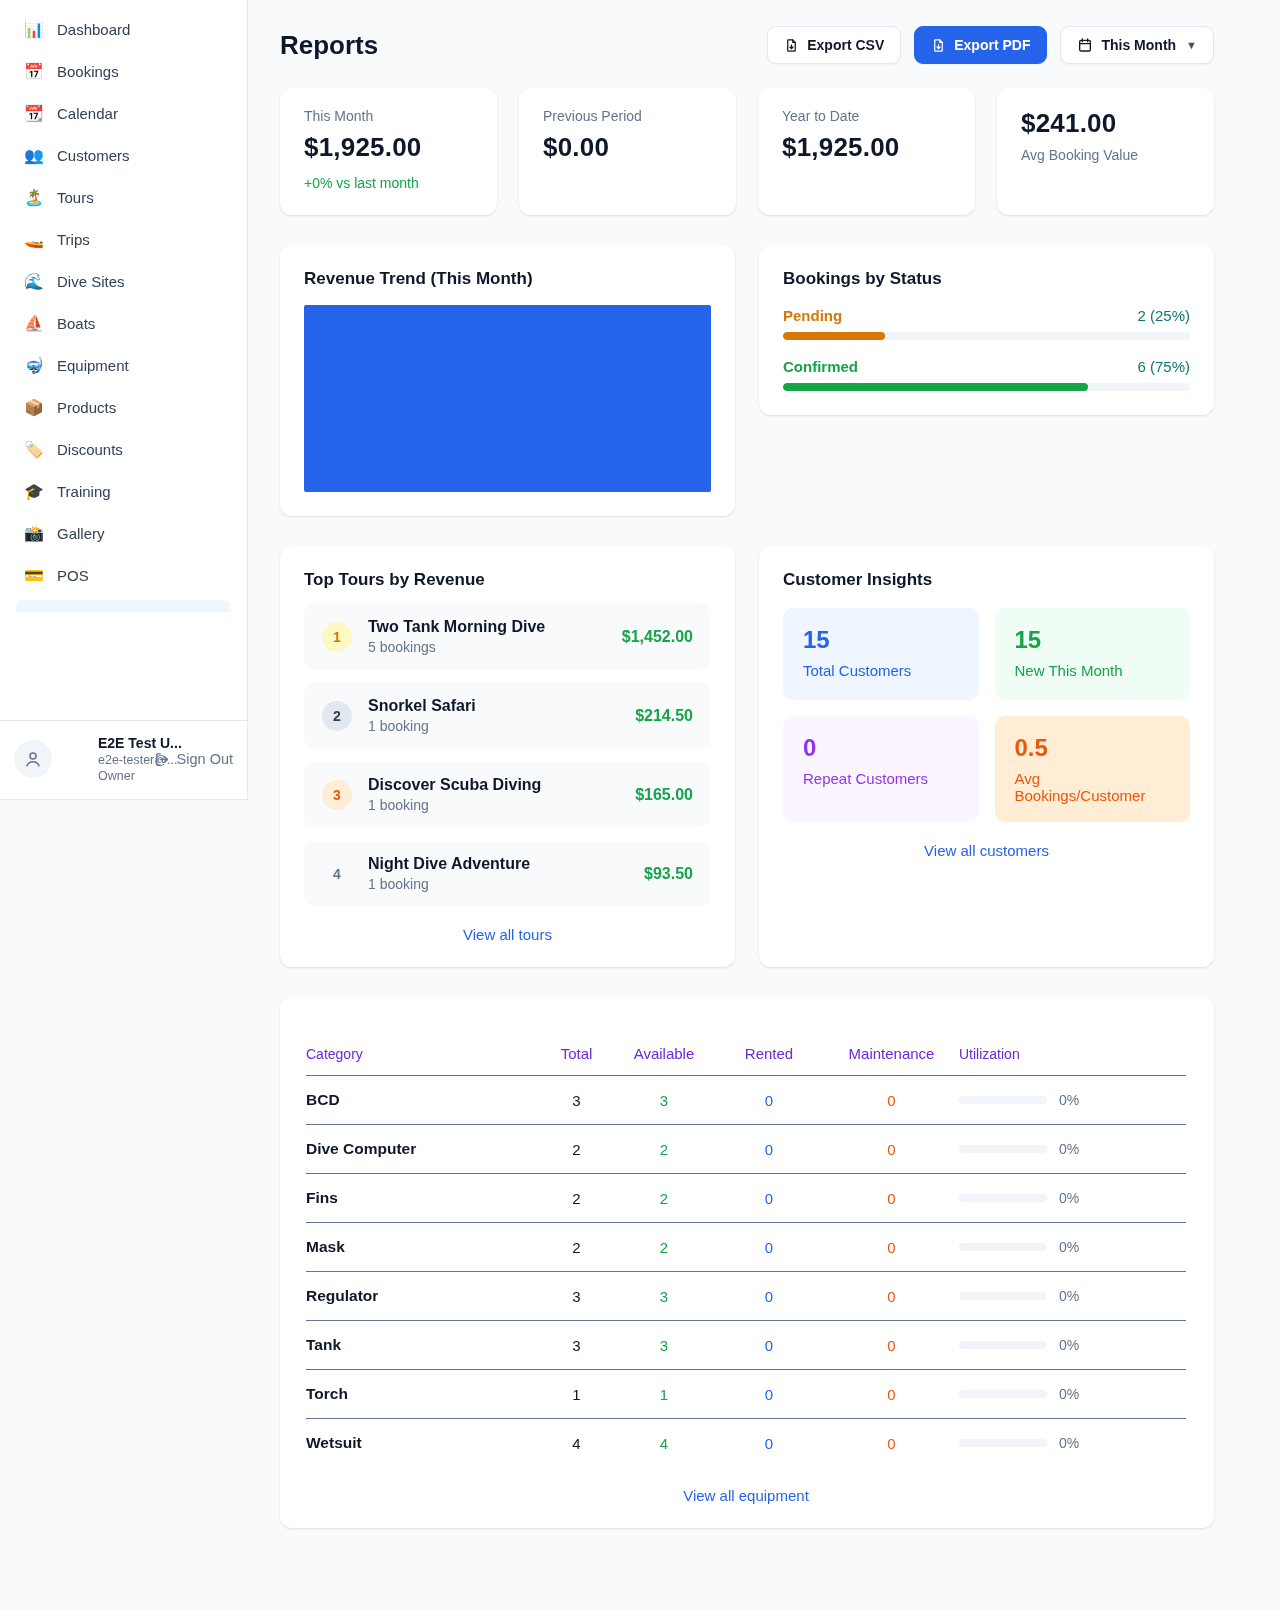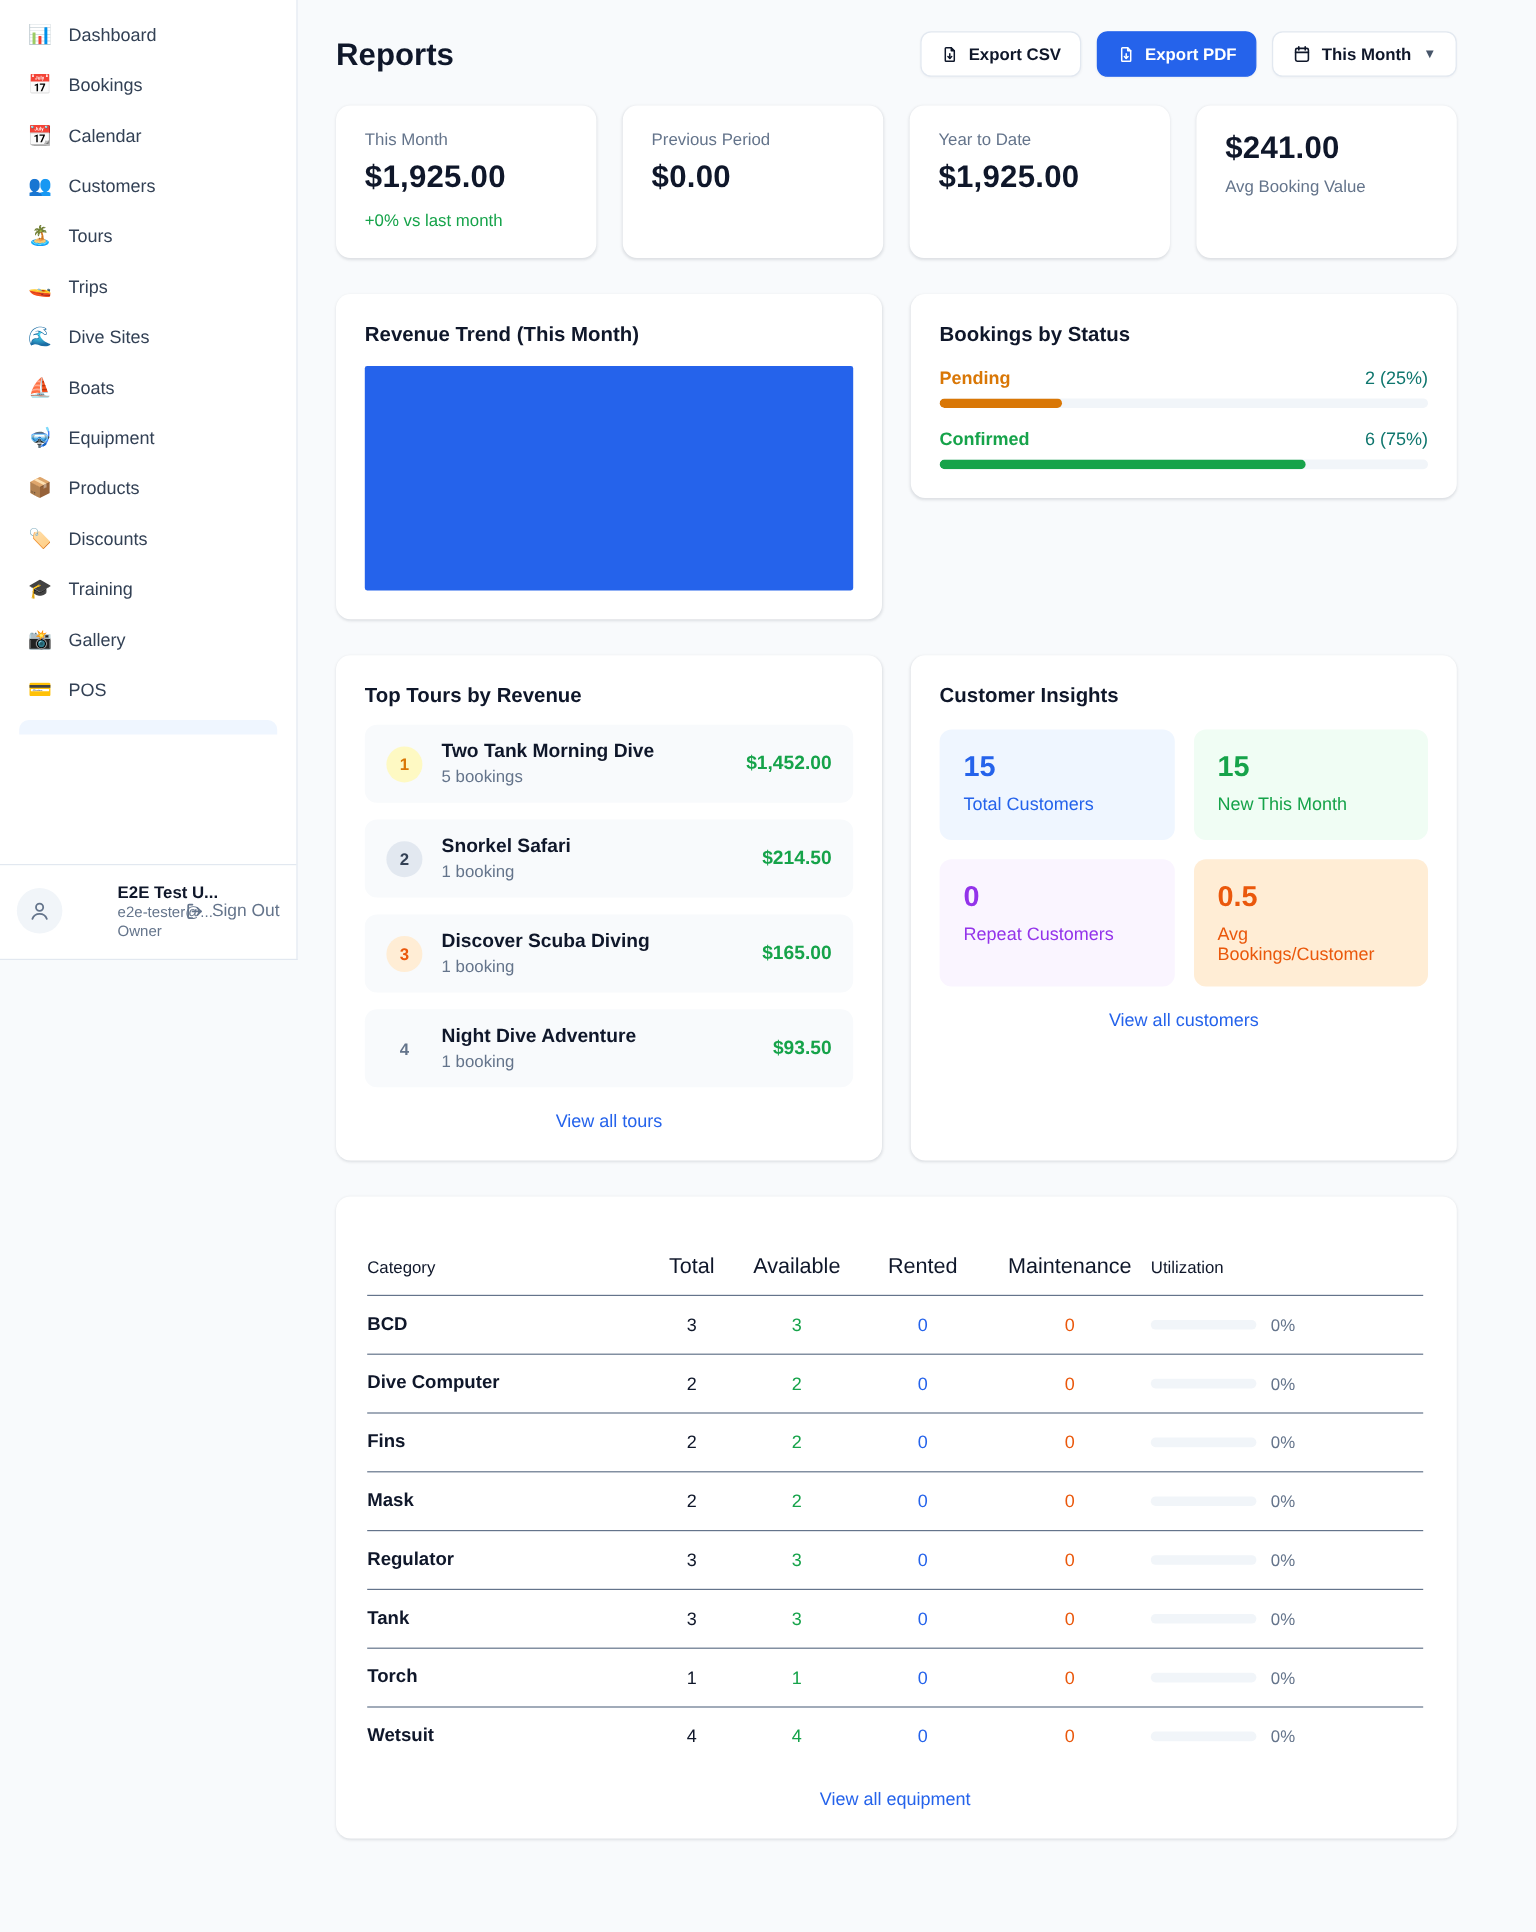--- a/index.html
+++ b/index.html
@@ -131,30 +131,30 @@
   
   .equipment-card { margin-top:30px; padding:26px 28px 24px 26px; }
   .eq-table { margin-top:14px; }
   .eq-row {
     display:grid;
     grid-template-columns:233px 75px 100px 110px 135px 1fr;
     align-items:center;
     padding:15px 0;
     border-bottom:1px solid #64748b;
   }
-  .eq-row.header { padding:8px 0 13px 0; font-size:14px; color:#0f172a; border-bottom:1px solid #64748b; }
+  .eq-row.header { padding:8px 0 13px 0; font-size:14px; color:#6d28d9; border-bottom:1px solid #64748b; }
   .eq-row:last-child { border-bottom:none; }
   .eq-cat { font-size:15.5px; font-weight:600; color:#0f172a; }
   .eq-num { text-align:center; font-size:15px; }
   .c-dark { color:#0f172a; } .c-green { color:#16a34a; } .c-blue { color:#2563eb; } .c-orange { color:#ea580c; }
   .eq-util { display:flex; align-items:center; gap:12px; }
   .util-track { width:88px; height:8px; background:#f1f5f9; border-radius:4px; overflow:hidden; }
   .util-fill { height:100%; background:#94a3b8; border-radius:4px; }
   .util-text { font-size:14px; color:#64748b; }
-  .eq-row.header .eq-num { font-size:18px; }
+  .eq-row.header .eq-num { font-size:15px; }
   .icon-svg { display:block; }
 </style>
 </head>
 <body>
 
 <aside class="sidebar">
   <nav class="nav">
     <div class="nav-item">
         <span class="nav-icon">📊</span>
         <span>Dashboard</span>

